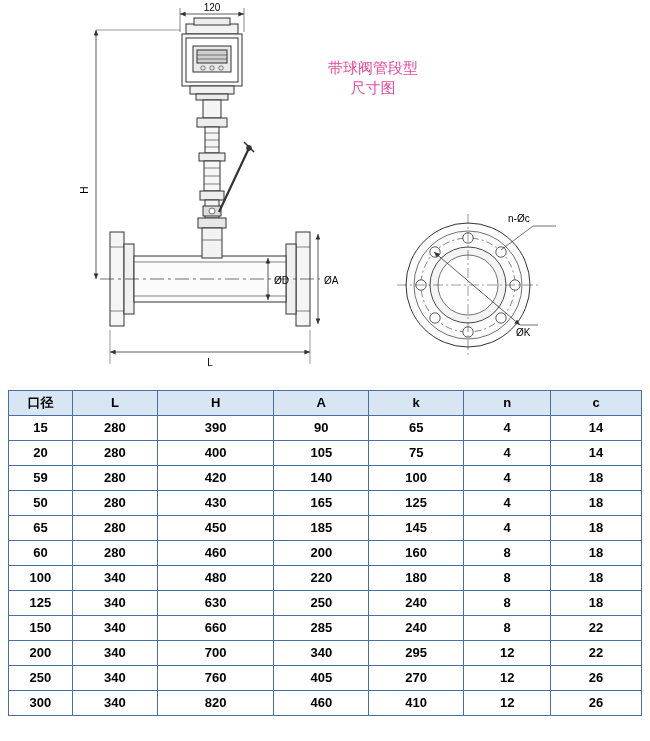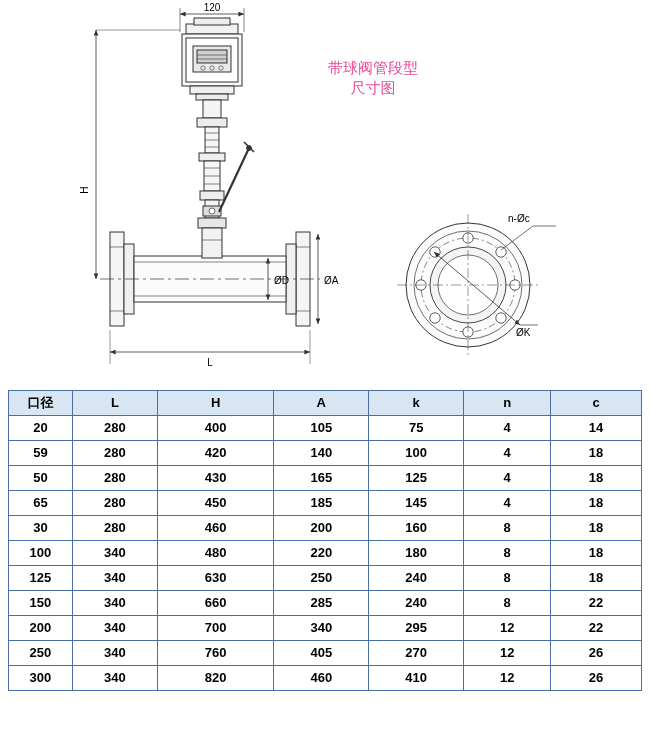--- a/index.html
+++ b/index.html
@@ -251,20 +251,29 @@
         <th class="col-l">L</th>
         <th class="col-h">H</th>
         <th class="col-a">A</th>
         <th class="col-k">k</th>
         <th class="col-n">n</th>
         <th class="col-c">c</th>
       </tr>
     </thead>
     <tbody id="table-body">
         <tr>
+          <td class="col-dn">15</td>
+          <td class="col-l">280</td>
+          <td class="col-h">390</td>
+          <td class="col-a">90</td>
+          <td class="col-k">65</td>
+          <td class="col-n">4</td>
+          <td class="col-c">14</td>
+        </tr>
+        <tr>
           <td class="col-dn">20</td>
           <td class="col-l">280</td>
           <td class="col-h">400</td>
           <td class="col-a">105</td>
           <td class="col-k">75</td>
           <td class="col-n">4</td>
           <td class="col-c">14</td>
         </tr>
         <tr>
           <td class="col-dn">59</td>
@@ -287,21 +296,21 @@
         <tr>
           <td class="col-dn">65</td>
           <td class="col-l">280</td>
           <td class="col-h">450</td>
           <td class="col-a">185</td>
           <td class="col-k">145</td>
           <td class="col-n">4</td>
           <td class="col-c">18</td>
         </tr>
         <tr>
-          <td class="col-dn">30</td>
+          <td class="col-dn">60</td>
           <td class="col-l">280</td>
           <td class="col-h">460</td>
           <td class="col-a">200</td>
           <td class="col-k">160</td>
           <td class="col-n">8</td>
           <td class="col-c">18</td>
         </tr>
         <tr>
           <td class="col-dn">100</td>
           <td class="col-l">340</td>

